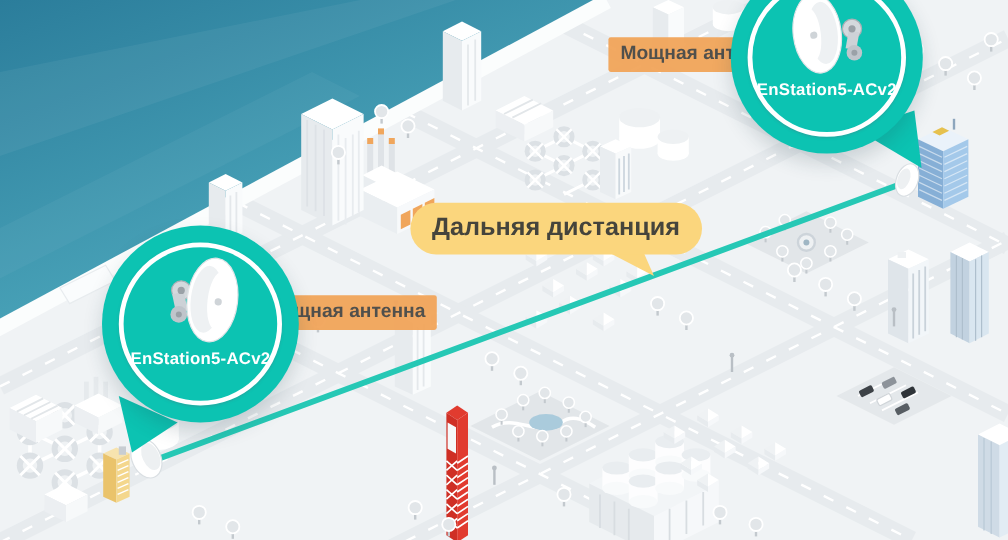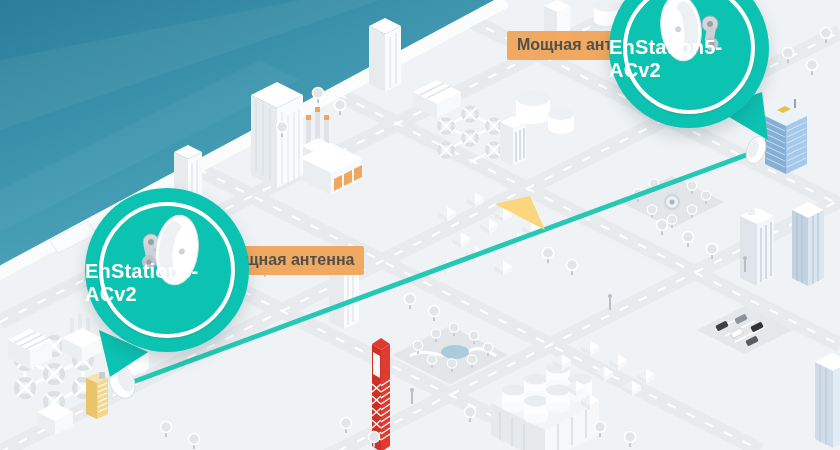--- a/index.html
+++ b/index.html
@@ -20,22 +20,22 @@
   .red-fd{fill:#cf2f25;}
   .ybld-l{fill:var(--building-yellow,#eac36b);}
   .ybld-r{fill:#f4d78d;}
   .bbld-l{fill:#86afd6;}
   .bbld-r{fill:var(--building-blue,#a4c9ea);}
   
   .bubble{position:absolute;border-radius:50%;background:var(--bubble-teal,#0cc3b2);
           box-shadow:0 8px 16px rgba(35,60,70,.18);}
   .bubble .ring{position:absolute;inset:14px;border-radius:50%;border:4px solid #fff;
           box-shadow:0 1px 2px rgba(90,110,120,.35);}
-  .bubble .blabel{position:absolute;left:0;right:0;bottom:46px;
-          color:var(--text-white,#fff);font-weight:bold;font-size:20px;letter-spacing:.2px;}
+  .bubble .blabel{position:absolute;left:0;right:0;bottom:46px;text-align:center;
+          color:var(--text-white,#fff);font-weight:bold;font-size:14px;letter-spacing:.2px;}
   .bubble svg{pointer-events:none;}
   .bubble-left{left:85px;top:188px;width:164px;height:164px;}
   .bubble-right{left:609px;top:-32px;width:160px;height:160px;}
   .tag{position:absolute;background:var(--label-orange,#f2a65c);color:var(--text-dark,#4a4a46);
        font-weight:bold;font-size:16px;padding:5px 10px 6px;border-radius:2px;opacity:.96;
        white-space:nowrap;}
   .tag-top{left:507px;top:31px;}
   .tag-left{left:212px;top:246px;}
   .distance{position:absolute;left:342px;top:169px;background:var(--bubble-yellow,#fbd67d);
        color:#45443c;font-weight:bold;font-size:21px;padding:9px 18px 10px;border-radius:24px;
@@ -403,20 +403,21 @@
     <g>
       <polygon class="teal-f" points="99,330 148,352 110,377"></polygon>
       <polygon class="teal-f" points="714,108 762,92 768,140"></polygon>
       <polygon class="yellow-f" points="495,204 545,230 530,196"></polygon>
     </g>
   </svg>
 
   <div class="tag tag-top">Мощная антенна</div>
   <div class="tag tag-left">Мощная антенна</div>
 
+  <div class="distance">Дальняя дистанция</div>
 
   <div class="bubble bubble-left">
     <div class="ring"></div>
     <svg width="164" height="164" viewBox="0 0 164 164">
       <circle cx="66" cy="54" r="8" fill="#d4d9dd" stroke="#aab0b6" stroke-width="1"></circle>
       <rect x="60" y="56" width="10" height="16" fill="#cdd2d7" transform="rotate(-12 65 64)"></rect>
       <circle cx="64" cy="74" r="7" fill="#bfc5cb"></circle>
       <circle cx="66" cy="54" r="3" fill="#9aa1a7"></circle>
       <circle cx="64" cy="74" r="2.5" fill="#9aa1a7"></circle>
       <g transform="rotate(7 92 62)">

